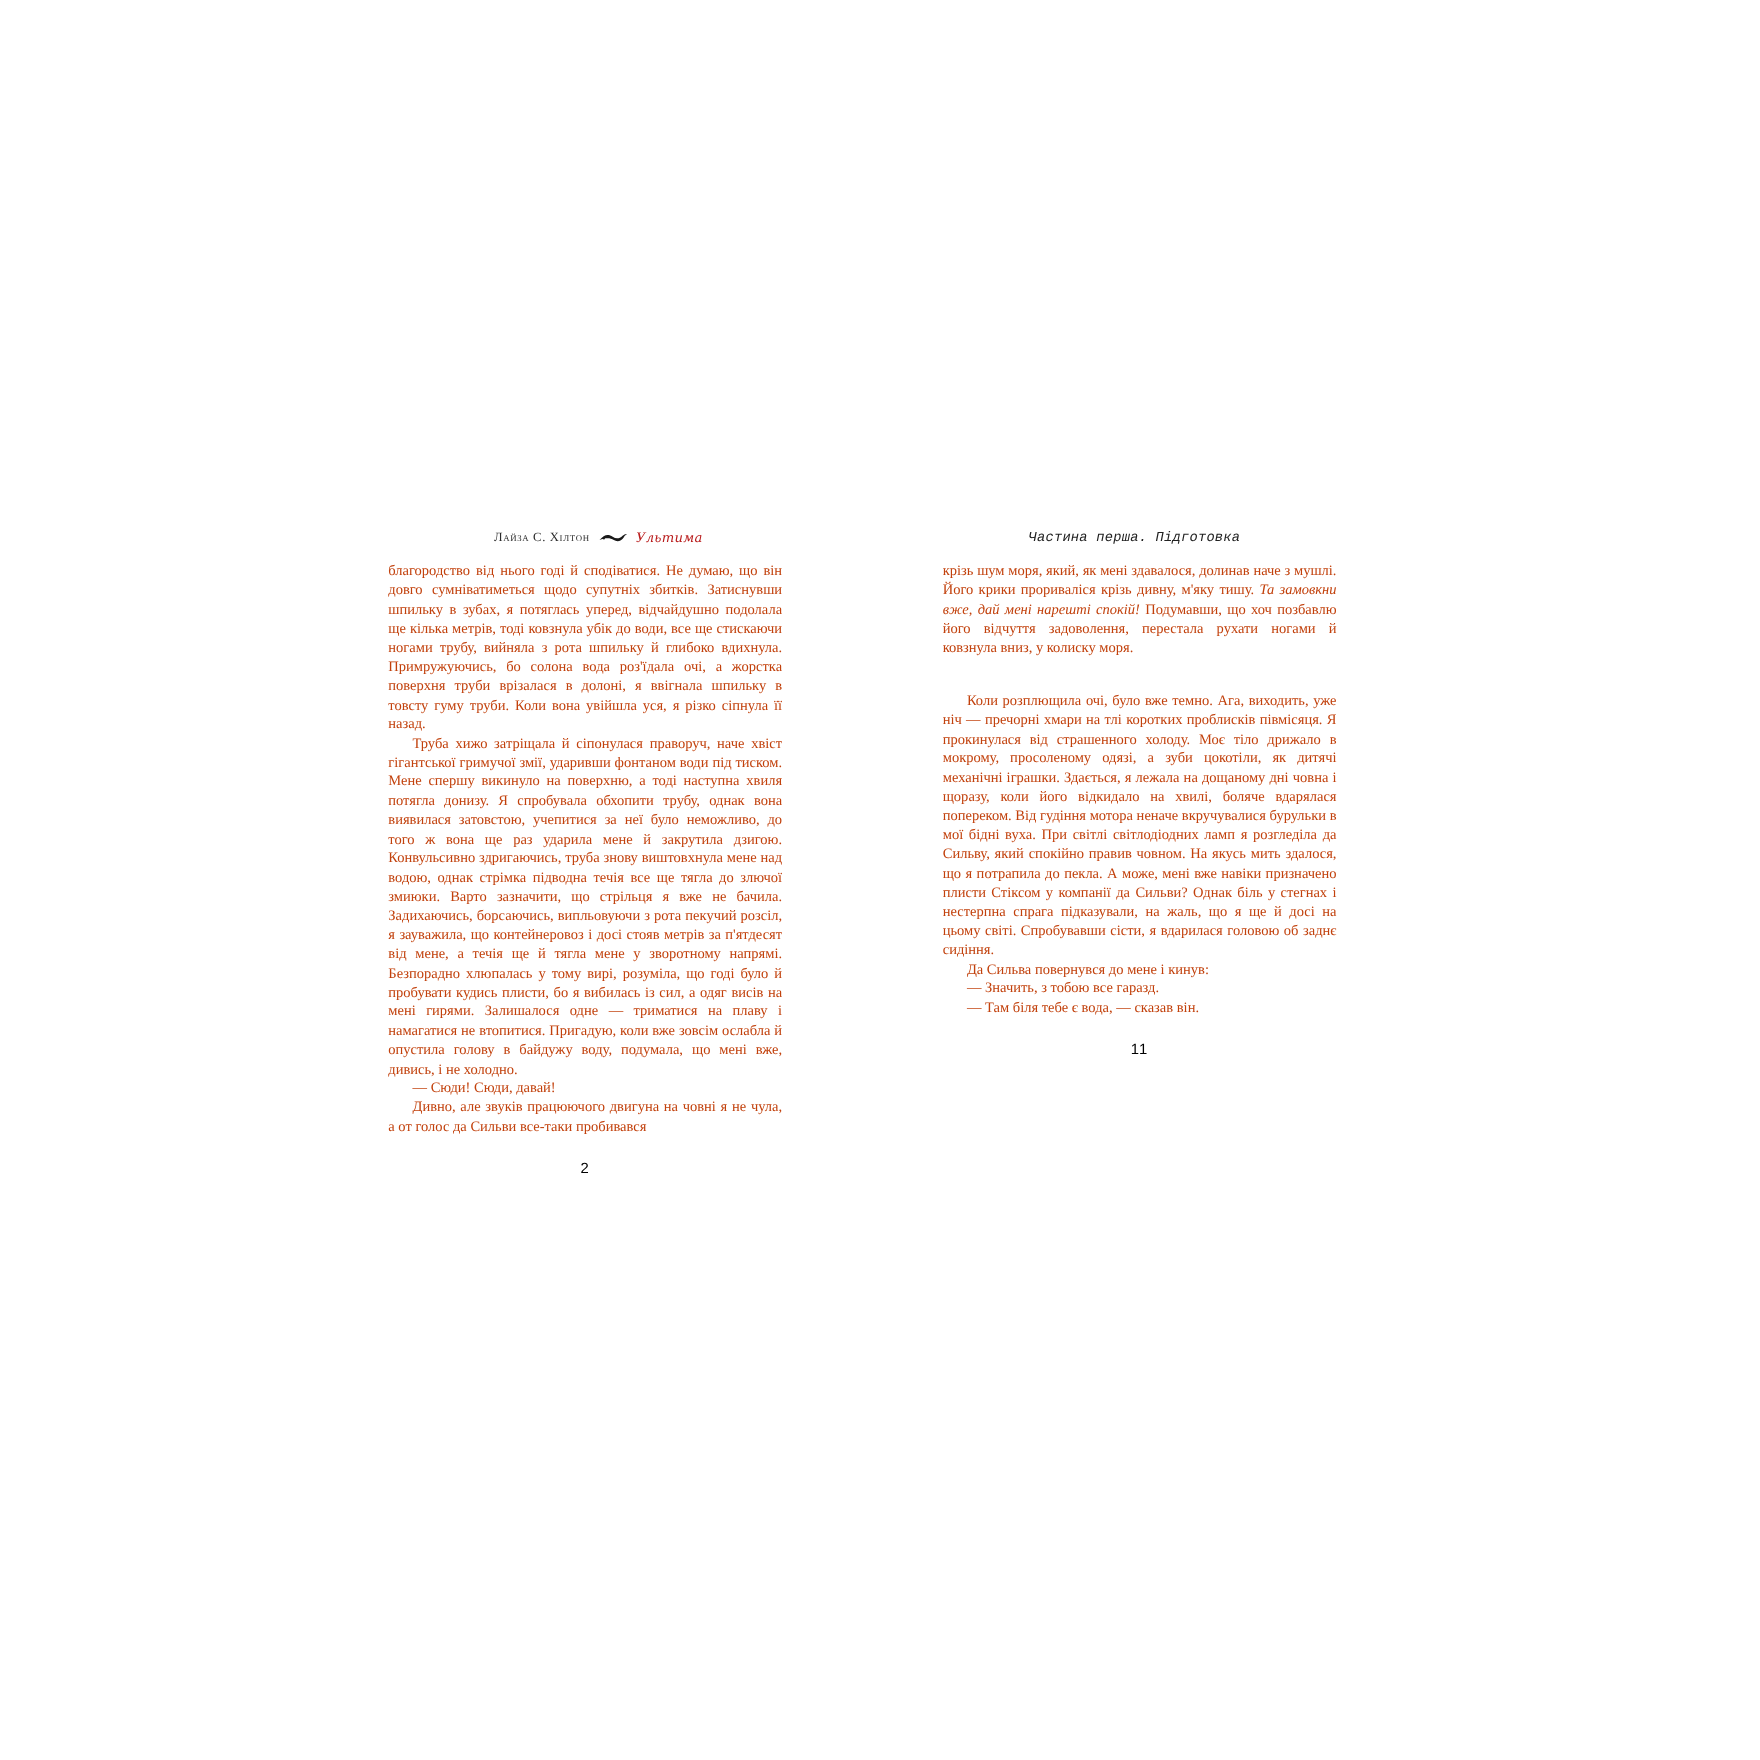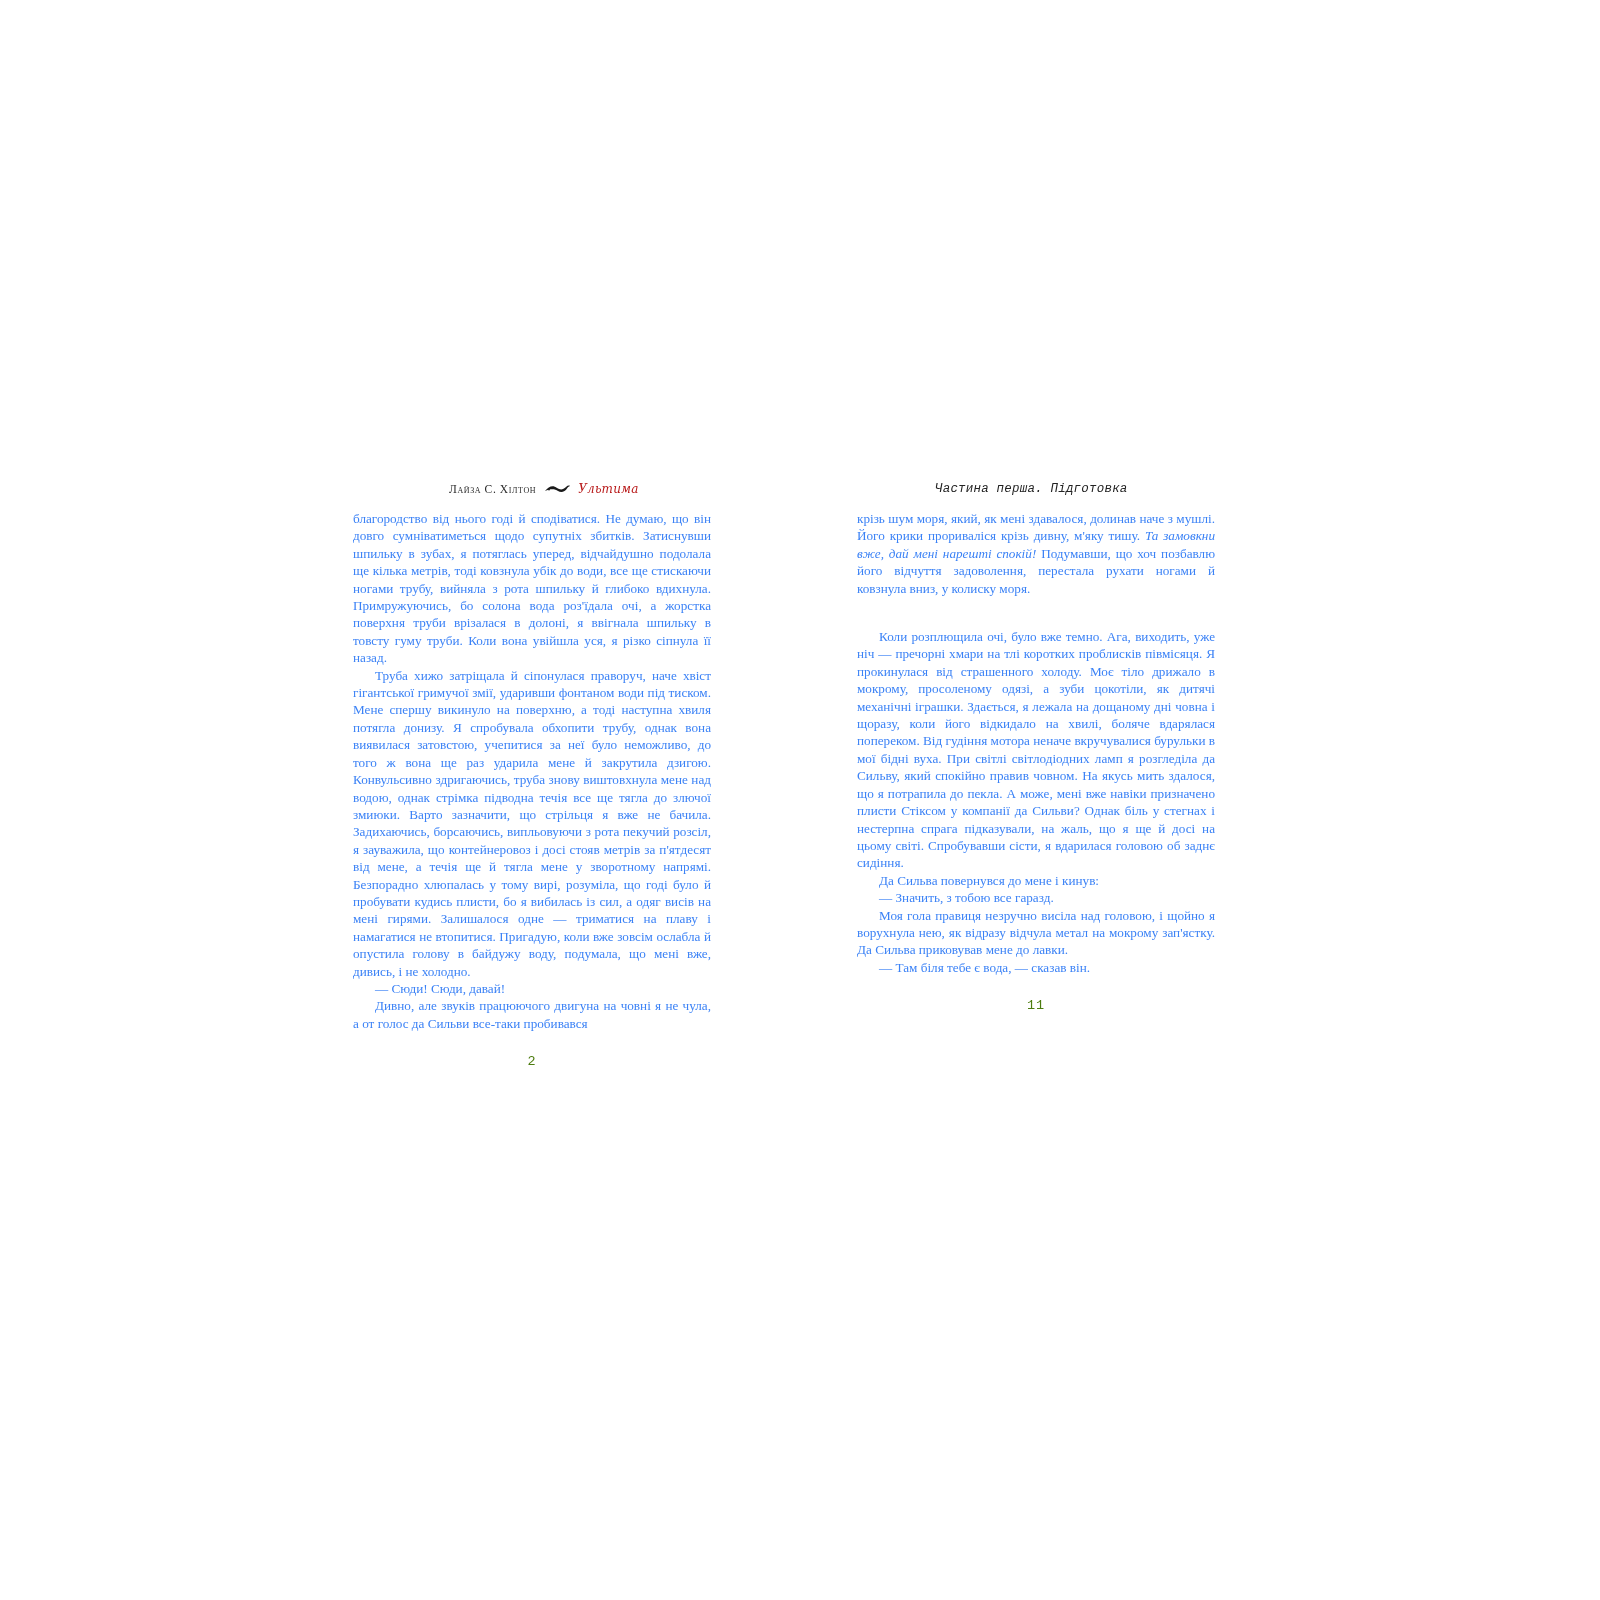--- a/index.html
+++ b/index.html
@@ -83,43 +83,43 @@
   }
   .text-col {
     margin-top: 10px;
     width: 358px;
     font-size: 13.2px;
     line-height: 17.4px;
     text-align: justify;
     text-justify: inter-word;
     hyphens: auto;
     -webkit-hyphens: auto;
-    color: #3b82f6;
+    color: #c2410c;
   }
   .text-col p {
     margin: 0;
     text-indent: 22px;
   }
   .text-col p.noindent {
     text-indent: 0;
   }
   .text-col p.gap {
     margin-top: 31px;
   }
   .text-col em {
     font-style: italic;
   }
   .folio-wrap {
     margin-top: 22px;
     width: 358px;
     text-align: center;
-    font-family: Liberation Mono, monospace;
+    font-family: Liberation Sans, sans-serif;
     font-size: 13.5px;
     letter-spacing: 1px;
-    color: #4d7c0f;
+    color: #000000;
   }
 </style>
 </head>
 <body>
 
 <div class="page">
   <div class="spread">
 
     <div class="book-page left">
       <div class="running-head left">
@@ -146,21 +146,20 @@
     <div class="book-page right">
       <div class="running-head right">
         <span class="rh-part">Частина перша. Підготовка</span>
       </div>
 
       <div class="text-col">
         <p class="noindent"><span>крізь шум моря, який, як мені здавалося, долинав наче з мушлі. Його крики прориваліся крізь дивну, м'яку тишу. </span><em>Та замовкни вже, дай мені нарешті спокій!</em><span> Подумавши, що хоч позбавлю його відчуття задоволення, перестала рухати ногами й ковзнула вниз, у колиску моря.</span></p>
         <p class="gap">Коли розплющила очі, було вже темно. Ага, виходить, уже ніч — пречорні хмари на тлі коротких проблисків півмісяця. Я прокинулася від страшенного холоду. Моє тіло дрижало в мокрому, просоленому одязі, а зуби цокотіли, як дитячі механічні іграшки. Здається, я лежала на дощаному дні човна і щоразу, коли його відкидало на хвилі, боляче вдарялася попереком. Від гудіння мотора неначе вкручувалися бурульки в мої бідні вуха. При світлі світлодіодних ламп я розгледіла да Сильву, який спокійно правив човном. На якусь мить здалося, що я потрапила до пекла. А може, мені вже навіки призначено плисти Стіксом у компанії да Сильви? Однак біль у стегнах і нестерпна спрага підказували, на жаль, що я ще й досі на цьому світі. Спробувавши сісти, я вдарилася головою об заднє сидіння.</p>
         <p>Да Сильва повернувся до мене і кинув:</p>
         <p>— Значить, з тобою все гаразд.</p>
-        <p>Моя гола правиця незручно висіла над головою, і щойно я ворухнула нею, як відразу відчула метал на мокрому зап'ястку. Да Сильва приковував мене до лавки.</p>
         <p>— Там біля тебе є вода, — сказав він.</p>
       </div>
 
       <div class="folio-wrap">11</div>
     </div>
 
   </div>
 </div>
 
 </body></html>

